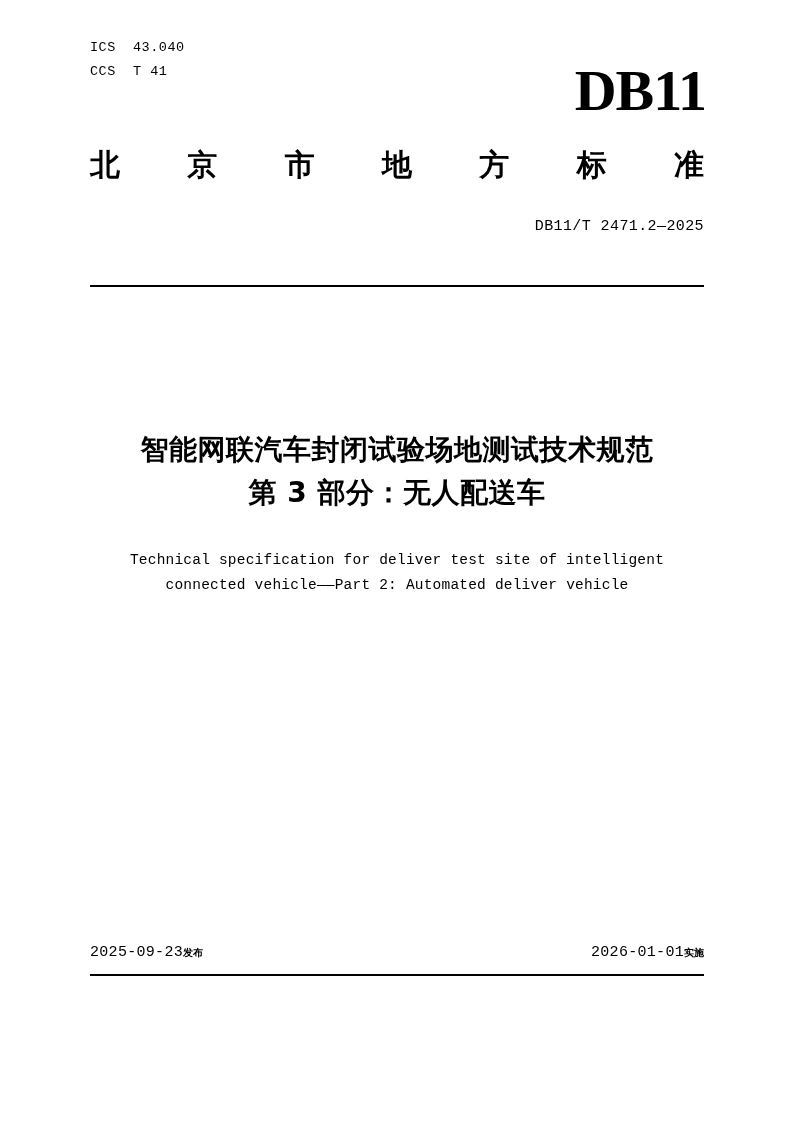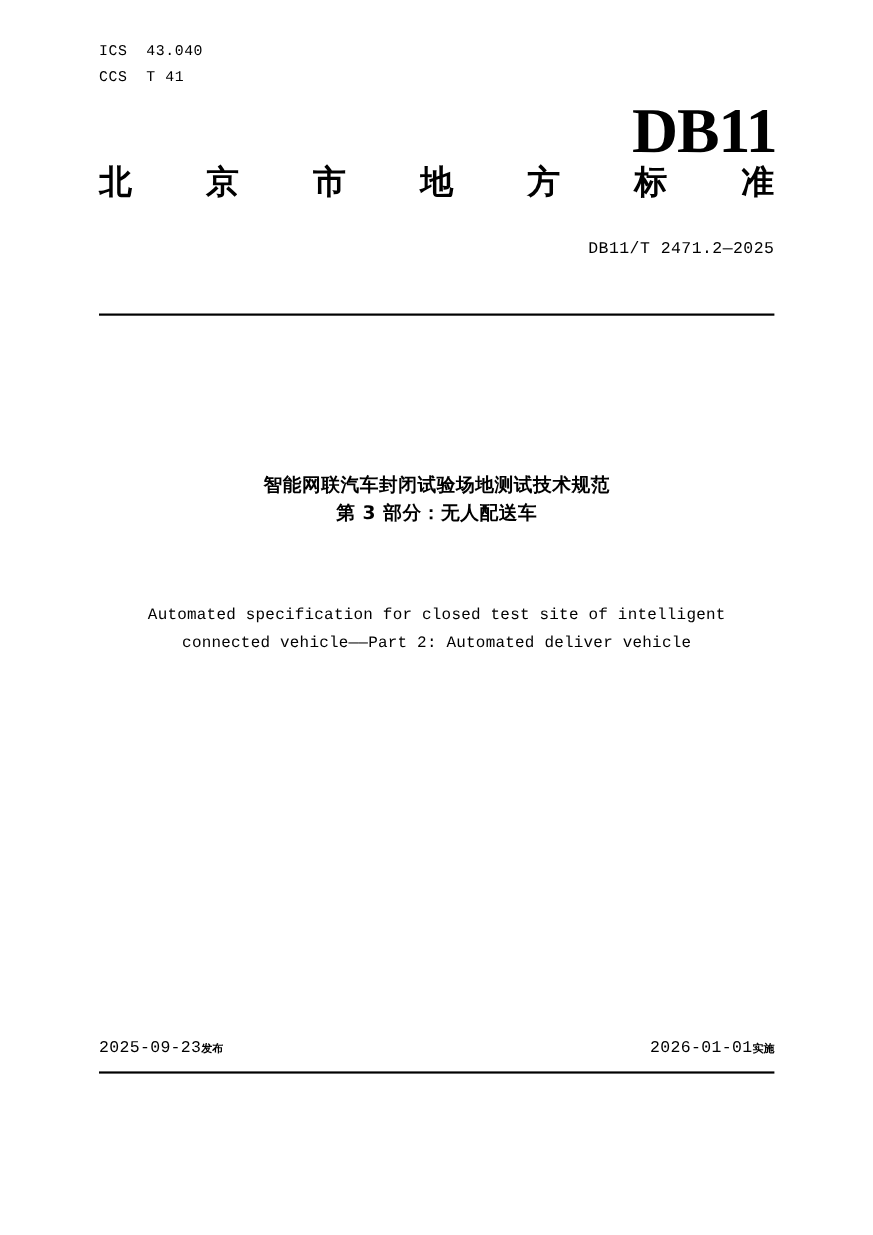--- a/index.html
+++ b/index.html
@@ -37,21 +37,20 @@
   
   .db11 {
     position: absolute;
     right: 88px;
     top: 62px;
     font-family: "Liberation Serif", serif;
     font-weight: bold;
     font-size: 58px;
     letter-spacing: -1px;
     line-height: 1;
-    margin-top: 28px;
   }
 
   
   .bigtitle {
     position: absolute;
     left: 90px;
     right: 90px;
     top: 145px;
     display: flex;
     justify-content: space-between;
@@ -83,21 +82,21 @@
 
   
   .maintitle {
     position: absolute;
     left: 60px;
     right: 60px;
     top: 428px;
     text-align: center;
     font-family: "DejaVu Sans", sans-serif;
     font-weight: bold;
-    font-size: 17px;
+    font-size: 28px;
     line-height: 1.55;
     letter-spacing: 0.5px;
   }
   .maintitle .line2 { display: block; }
 
   
   .engtitle {
     position: absolute;
     left: 110px;
     right: 110px;
@@ -181,21 +180,21 @@
   <div class="stdnum">DB11/T 2471.2—2025</div>
 
   <div class="rule-top"></div>
 
   <div class="maintitle">
     <span>智能网联汽车封闭试验场地测试技术规范</span>
     <span class="line2">第 3 部分：无人配送车</span>
   </div>
 
   <div class="engtitle">
-    <span>Automated specification for closed test site of intelligent</span><br>
+    <span>Technical specification for deliver test site of intelligent</span><br>
     <span>connected vehicle——Part 2: Automated deliver vehicle</span>
   </div>
 
   <div class="dates">
     <div class="date-item">
       <span>2025-09-23</span><span class="cn">发布</span>
     </div>
     <div class="date-item">
       <span>2026-01-01</span><span class="cn">实施</span>
     </div>

